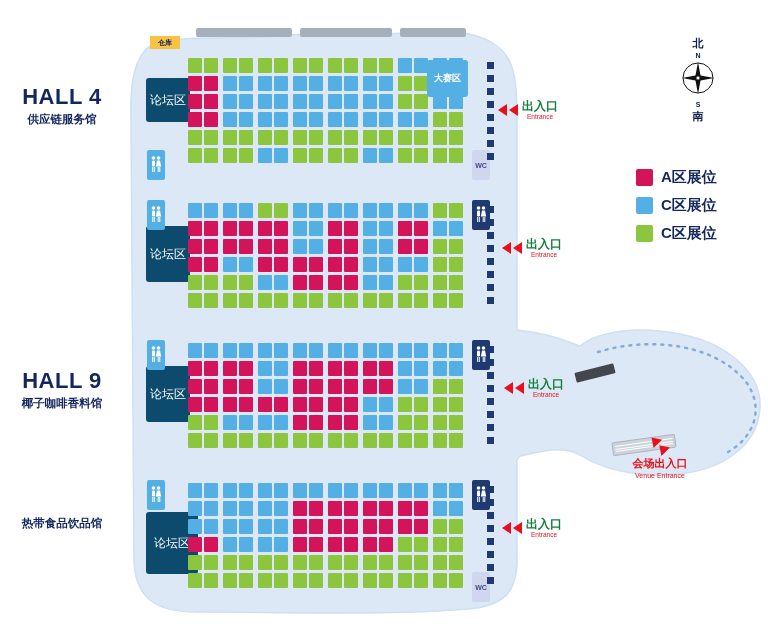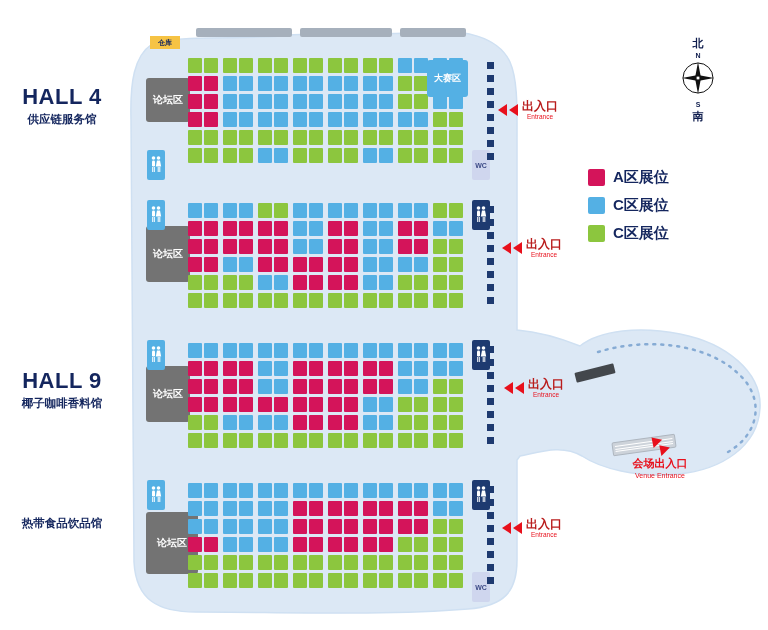--- a/index.html
+++ b/index.html
@@ -8,47 +8,47 @@
   .shape-svg{position:absolute;left:0;top:0;width:768px;height:630px;}
 
   .dock{position:absolute;height:9px;background:#a6b0bc;border-radius:2px;}
   .warehouse{position:absolute;left:150px;top:36px;width:30px;height:13px;background:#f6c344;
              color:#14265e;font-size:7px;font-weight:bold;display:flex;align-items:center;justify-content:center;}
 
   .hall-label{position:absolute;left:4px;width:116px;text-align:center;color:#14265e;}
   .hl-name{font-size:22px;font-weight:800;letter-spacing:.5px;}
   .hl-sub{font-size:11.5px;font-weight:bold;margin-top:2px;}
 
-  .forum{position:absolute;background:#737373;border-radius:3px;color:#fff;display:flex;
-         align-items:center;justify-content:center;font-size:10px;font-weight:bold;}
+  .forum{position:absolute;background:#0c4a6e;border-radius:3px;color:#fff;display:flex;
+         align-items:center;justify-content:center;font-size:12px;font-weight:normal;}
   .comp-area{position:absolute;left:427px;top:60px;width:41px;height:37px;background:#54b0e4;border-radius:3px;
          color:#fff;display:flex;align-items:center;justify-content:center;font-size:9px;font-weight:bold;}
 
   .grid{position:absolute;display:flex;flex-direction:column;gap:3px;}
   .booth-row{display:flex;}
   .booth{width:14px;height:15px;margin-right:2px;border-radius:1px;}
   .booth:nth-child(2n){margin-right:5px;}
 
   .wcbox{position:absolute;width:18px;height:30px;border-radius:2px;display:flex;align-items:center;justify-content:center;}
   .wc-blue{background:#54b0e4;}
   .wc-navy{background:#1e3a70;}
   .wc-light{background:#cfd6ee;color:#3c4a86;font-size:7px;font-weight:bold;}
 
   .edge-strip{position:absolute;display:flex;flex-direction:column;gap:6px;}
   .edge-strip i{width:7px;height:7px;background:#1e3a70;display:block;}
 
   .entrance{position:absolute;display:flex;align-items:center;gap:4px;}
   .tri-pair{display:flex;gap:2px;}
   .tri{width:0;height:0;border-top:6px solid transparent;border-bottom:6px solid transparent;border-right:9px solid #e8101c;}
   .ent-text{text-align:center;}
-  .ent-label{color:#b91c1c;font-weight:800;font-size:12px;line-height:12px;}
+  .ent-label{color:#15803d;font-weight:800;font-size:12px;line-height:12px;}
   .ent-sub{color:#e8101c;font-size:6.5px;margin-top:1px;}
 
   .legend{position:absolute;left:588px;top:168px;display:flex;flex-direction:column;gap:9px;}
-  .lg-row{display:flex;align-items:center;gap:8px;}
+  .lg-row{display:flex;align-items:center;gap:8px;margin-left:48px;}
   .sw{width:17px;height:17px;border-radius:2px;display:inline-block;}
   .lg-label{font-size:15px;font-weight:bold;color:#14265e;}
 
   .compass{position:absolute;left:676px;top:36px;width:44px;text-align:center;color:#0d1b4c;font-weight:bold;}
   .c-cn{font-size:11px;}
   .c-letter{font-size:7px;line-height:9px;}
 
   .screen-bar{position:absolute;left:575px;top:368px;width:40px;height:10px;background:#43474c;
               transform:rotate(-14deg);border-radius:1px;}
   .bench{position:absolute;left:612px;top:438px;width:64px;height:14px;background:#cdd3da;border:1px solid #aeb6bf;

